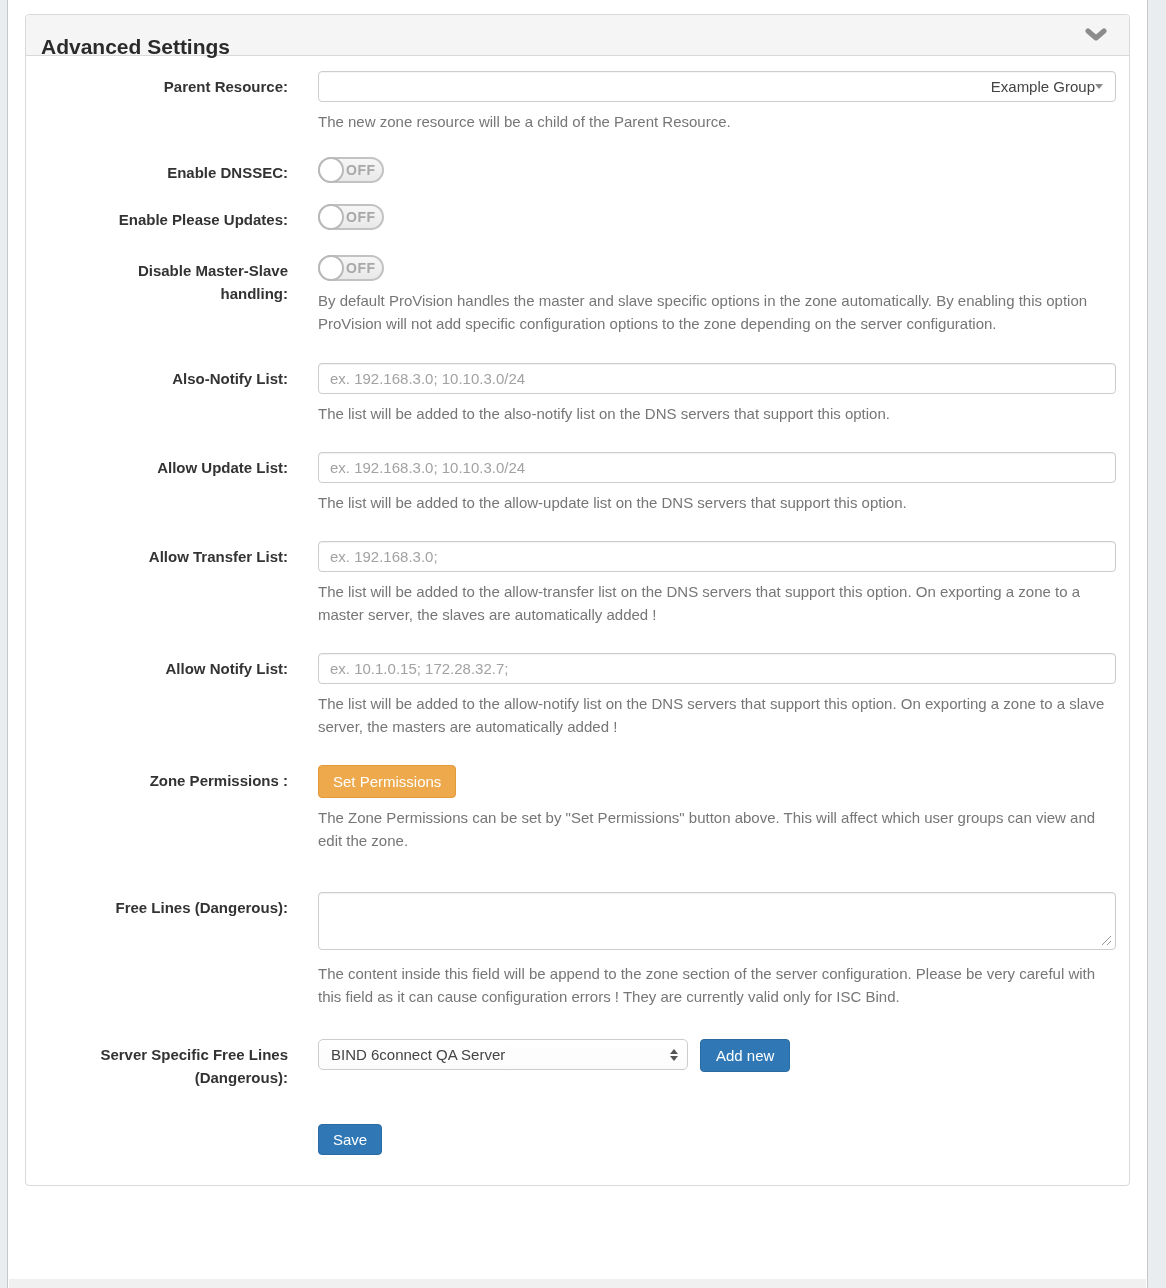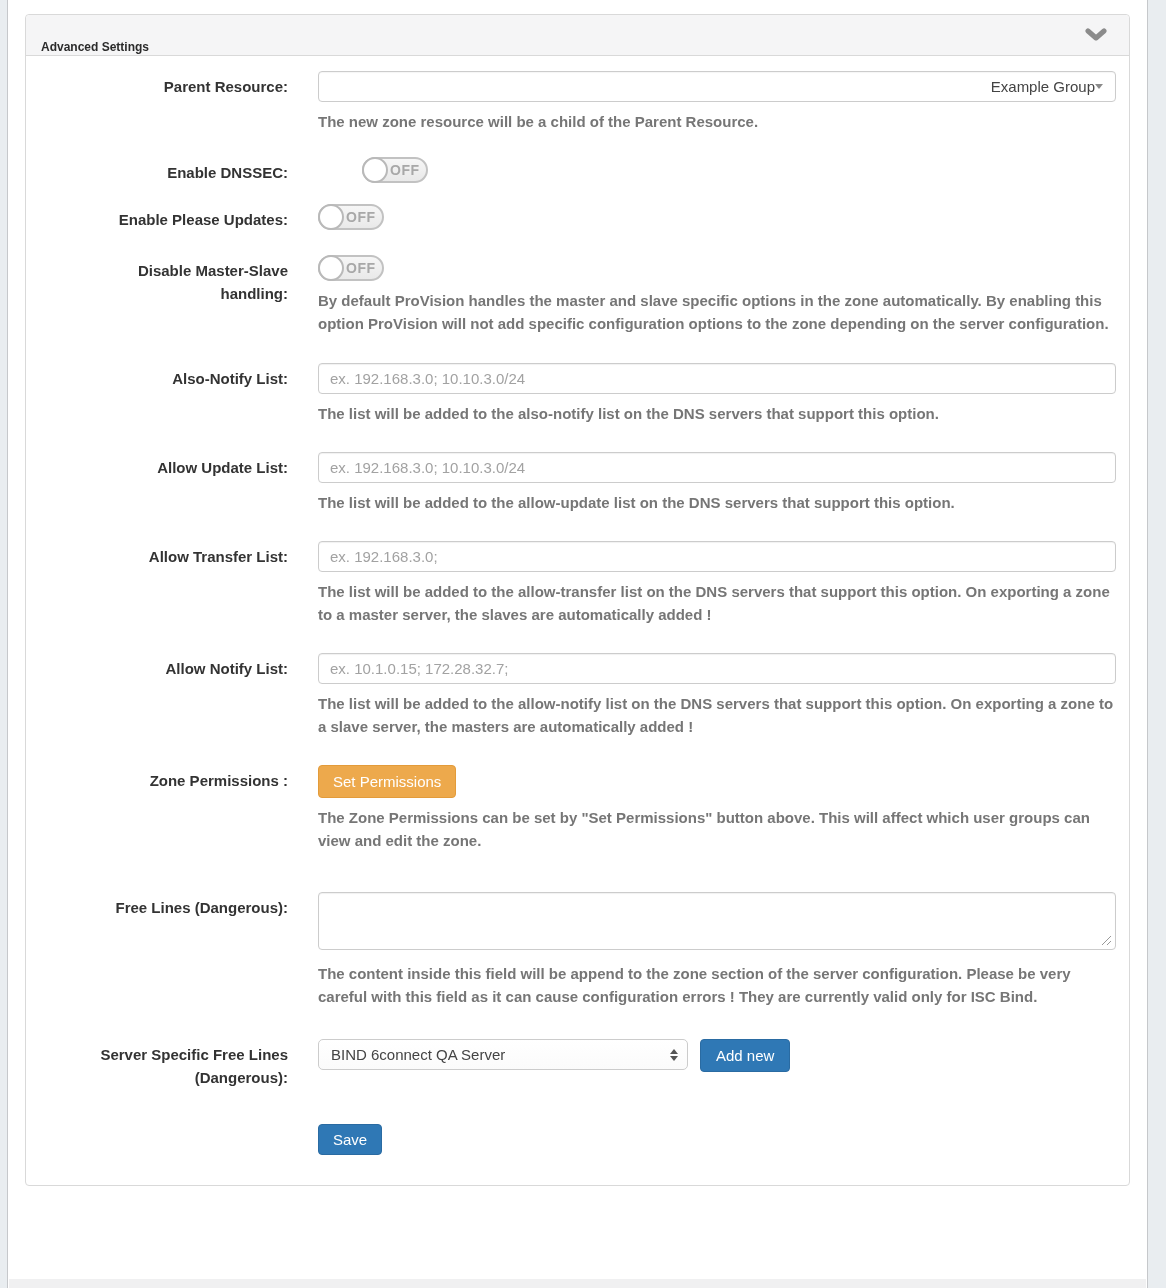--- a/index.html
+++ b/index.html
@@ -41,34 +41,34 @@
     position:absolute;left:25px;top:14px;width:1105px;
     background:#fff;border:1px solid var(--panel-border);border-radius:4px;
   }
   .panel-header{
     height:41px;background:var(--panel-header-bg);
     border-bottom:1px solid var(--panel-border);
     border-radius:4px 4px 0 0;
     display:flex;align-items:center;justify-content:space-between;
     padding:0 22px 0 15px;
   }
-  .panel-title{font-size:12px;font-weight:bold;color:var(--title-color);margin-top:24px;}
+  .panel-title{font-size:21px;font-weight:bold;color:var(--title-color);margin-top:24px;}
   .collapse-toggle{display:flex;align-items:center;cursor:pointer;}
 
   .panel-body{padding:15px 0 30px 0;}
 
   .form-row{display:flex;margin-bottom:26px;}
   .row-label{
     width:262px;flex:0 0 262px;text-align:right;
     font-size:15px;font-weight:bold;color:var(--label-color);
     line-height:23px;padding-top:4px;white-space:pre-line;
   }
   .row-control{margin-left:30px;width:798px;flex:0 0 798px;}
   .help-text{
-    margin-top:8px;font-size:15px;line-height:23px;color:var(--help-color);font-weight:bold;
+    margin-top:8px;font-size:15px;line-height:23px;color:var(--help-color);
   }
 
   
   .dropdown{
     height:31px;border:1px solid var(--input-border);border-radius:4px;
     background:#fff;display:flex;align-items:center;justify-content:flex-end;
     padding:0 12px;font-size:15px;color:var(--value-color);cursor:pointer;
     box-shadow:inset 0 1px 1px rgba(0,0,0,.04);
   }
   .caret-down{
@@ -127,21 +127,21 @@
     width:370px;height:31px;border:1px solid var(--input-border);border-radius:5px;
     background:linear-gradient(#ffffff,#fbfbfb);
     display:flex;align-items:center;justify-content:space-between;
     padding:0 9px 0 12px;font-size:15px;color:var(--value-color);cursor:pointer;
   }
   .stepper{display:flex;flex-direction:column;gap:2px;align-items:center;}
   .tri-up{width:0;height:0;border-left:4px solid transparent;border-right:4px solid transparent;border-bottom:5px solid #555;}
   .tri-down{width:0;height:0;border-left:4px solid transparent;border-right:4px solid transparent;border-top:5px solid #555;}
   .addnew-wrap{margin-left:12px;}
 
-  .mb-20{margin-bottom:20px;gap:44px;}
+  .mb-20{margin-bottom:20px;}
   .mb-24{margin-bottom:24px;}
   .mb-27{margin-bottom:27px;}
   .mb-28{margin-bottom:28px;}
   .mb-31{margin-bottom:31px;margin-top:40px;}
   .mb-35{margin-bottom:35px;}
   .mb-0{margin-bottom:0;}
 </style>
 </head>
 <body>
 

